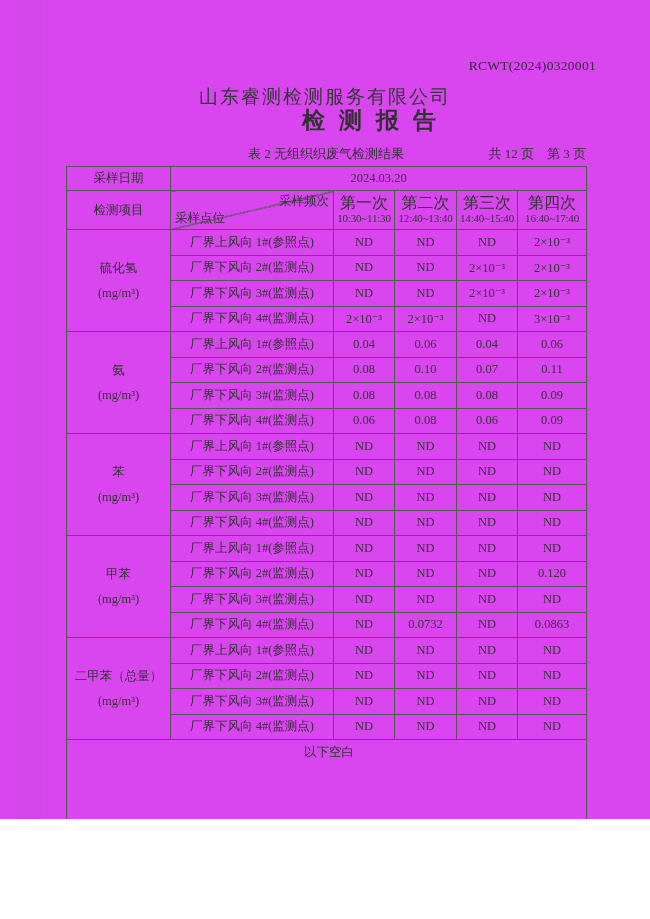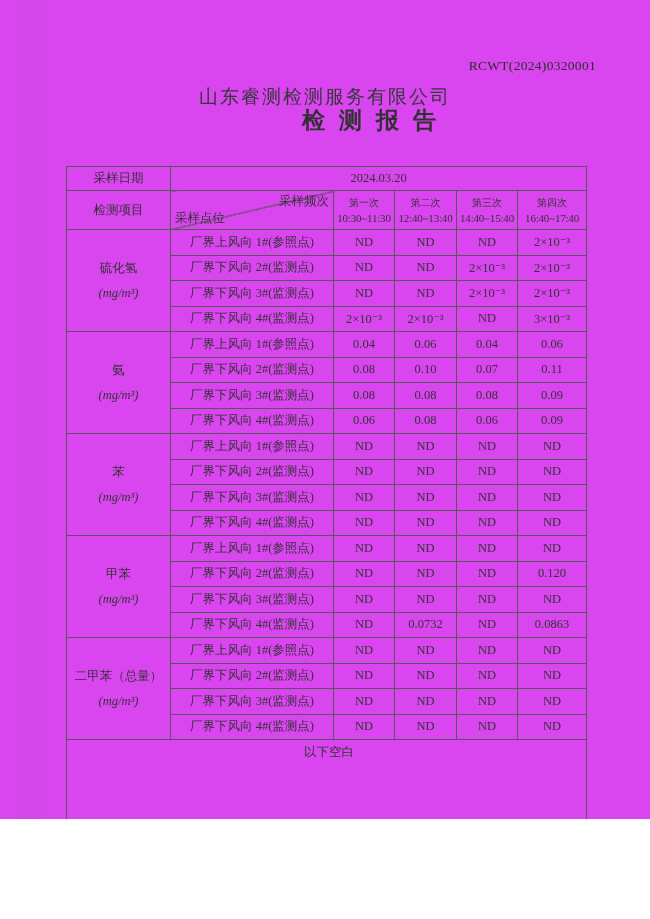--- a/index.html
+++ b/index.html
@@ -18,42 +18,46 @@
   .pagination{position:absolute;right:0;top:0;font-size:13px;color:#333;}
 
   table.results{position:absolute;top:166px;left:66px;width:520px;border-collapse:collapse;table-layout:fixed;}
   table.results td{border:1px solid #57565a;padding:0;text-align:center;vertical-align:middle;
                    font-size:12.5px;color:#333335;overflow:hidden;}
   tr.date-row{height:24px;}
   tr.head-row{height:39px;}
   tr.data-row{height:25.5px;}
   tr.blank-row{height:112px;}
   td.item-cell div{line-height:17px;}
-  td.item-cell .unit{margin-top:8px;font-style:italic;}
+  td.item-cell .unit{margin-top:8px;}
   td.diag{position:relative;padding:0;
           background:linear-gradient(to bottom right,transparent calc(50% - .6px),#57565a calc(50% - .6px),#57565a calc(50% + .6px),transparent calc(50% + .6px));}
   td.diag .tr-label{position:absolute;top:2px;right:4px;font-size:12.5px;}
   td.diag .bl-label{position:absolute;bottom:2px;left:4px;font-size:12.5px;text-align:right;}
-  td.freq .fname{font-size:10px;line-height:17px;}
+  td.freq .fname{font-size:16px;line-height:17px;}
   td.freq .ftime{font-size:11px;line-height:15px;letter-spacing:-.2px;}
   td.blank-cell{text-align:left;vertical-align:top !important;padding:4px 0 0 5px !important;font-size:12.5px;margin-top:24px;}
   td.value-cell{font-size:12.5px;}
 </style>
 </head>
 <body>
 
 <div class="canvas">
   <div class="left-strip"></div>
   <div class="bottom-edge"></div>
   <div class="bottom-area"></div>
 
   <div class="report-no">RCWT(2024)0320001</div>
   <div class="company">山东睿测检测服务有限公司</div>
   <div class="title">检测报告</div>
 
+  <div class="caption-row">
+    <div class="caption">表 2  无组织织废气检测结果</div>
+    <div class="pagination">共 12 页　第 3 页</div>
+  </div>
 
   <table class="results">
     <colgroup>
       <col style="width:104px">
         <col style="width:163px">
         <col style="width:61px">
       <col style="width:62px">
         <col style="width:61px">
         <col style="width:69px">
     </colgroup>

